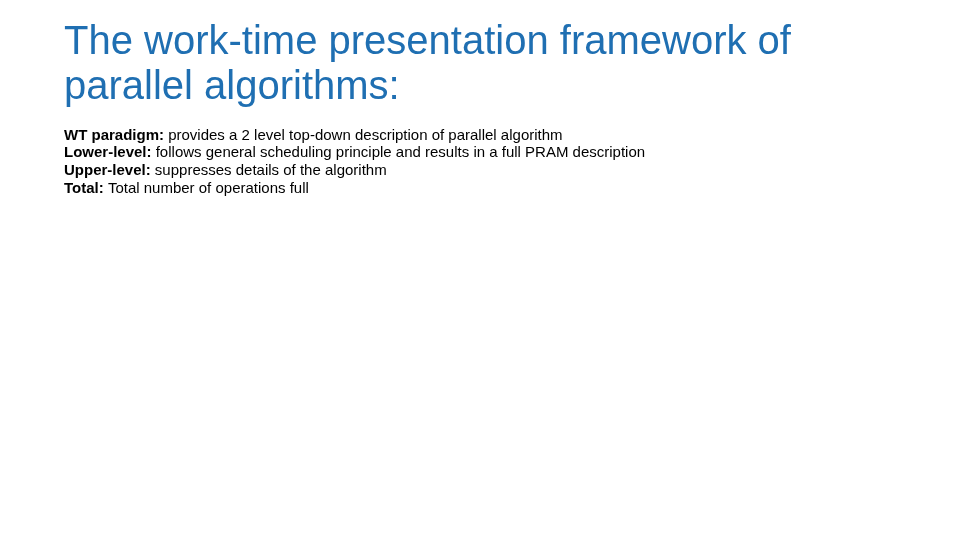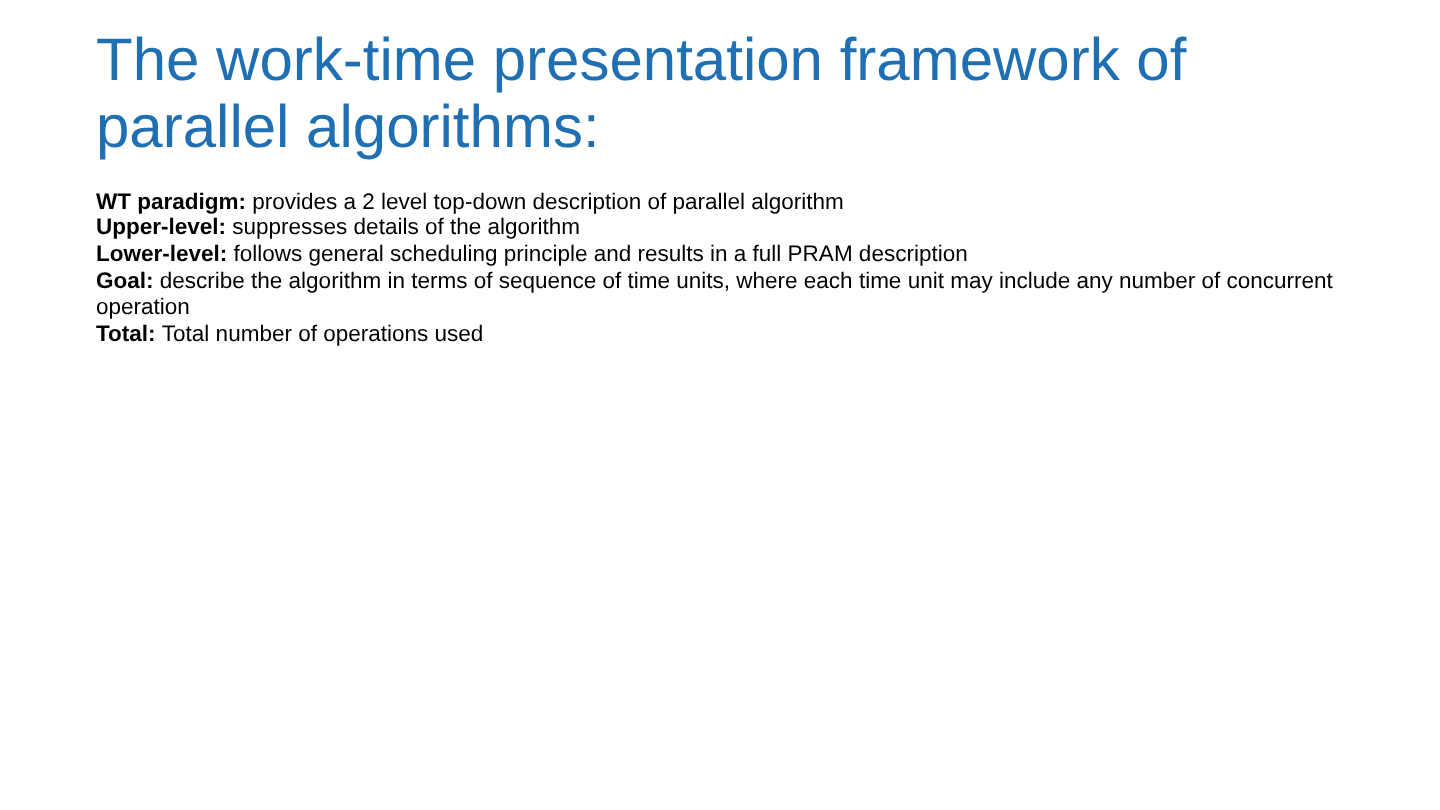--- a/index.html
+++ b/index.html
@@ -26,24 +26,21 @@
 </head>
 <body>
 
 <h1 class="title">The work-time presentation framework of parallel algorithms:</h1>
 
 <div class="body">
   <p>
     <span class="lbl">WT paradigm: </span><span>provides a 2 level top-down description of parallel algorithm</span>
   </p>
   <p>
+    <span class="lbl">Lower-level: </span><span>follows general scheduling principle and results in a full PRAM description</span>
+  </p>
+  <p>
     <span class="lbl">Upper-level: </span><span>suppresses details of the algorithm</span>
   </p>
   <p>
-    <span class="lbl">Lower-level: </span><span>follows general scheduling principle and results in a full PRAM description</span>
-  </p>
-  <p>
-    <span class="lbl">Goal: </span><span>describe the algorithm in terms of sequence of time units, where each time unit may include any number of concurrent operation</span>
-  </p>
-  <p>
-    <span class="lbl">Total: </span><span>Total number of operations used</span>
+    <span class="lbl">Total: </span><span>Total number of operations full</span>
   </p>
 </div>
 
 </body></html>

